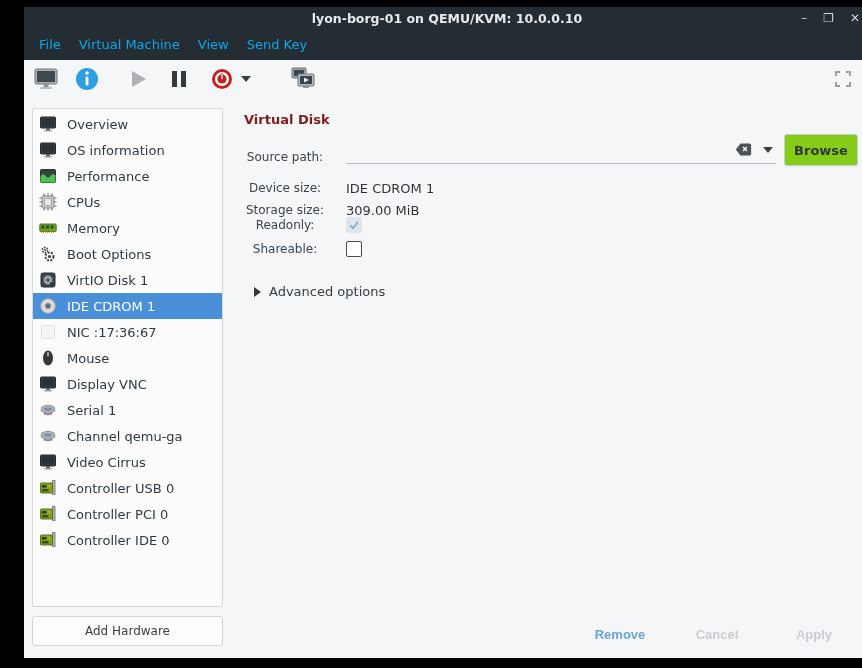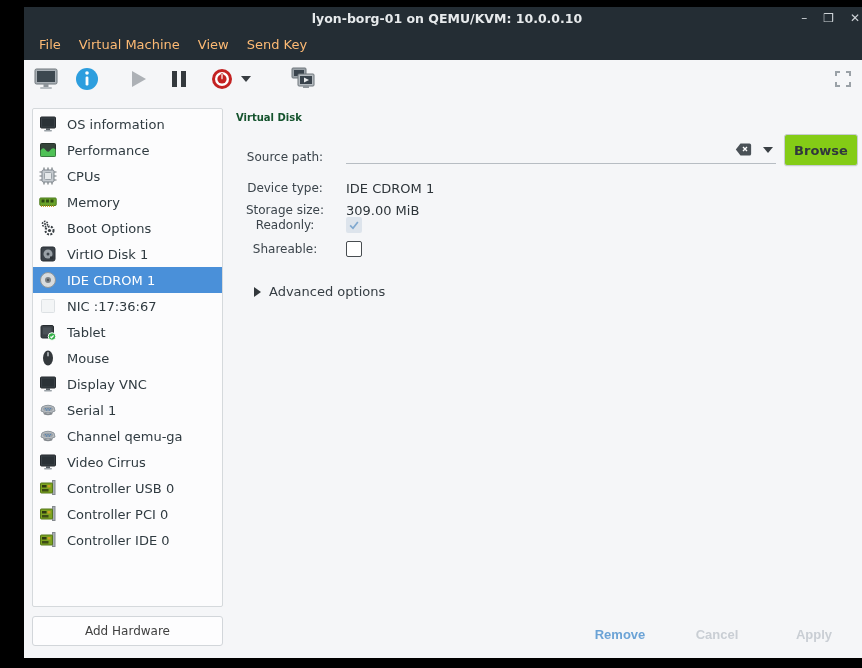--- a/index.html
+++ b/index.html
@@ -5,39 +5,39 @@
   * { margin:0; padding:0; box-sizing:border-box; }
   html,body { width:862px; height:668px; background:#000; font-family:"DejaVu Sans", sans-serif; overflow:hidden; }
   .window { position:absolute; left:8px; top:7px; width:846px; height:651px; background:#f5f6f8;margin-left:16px; }
 
   
   .titlebar { position:absolute; left:0; top:0; width:100%; height:22px; background:#242d34; display:flex; align-items:center; justify-content:center; }
   .title { color:#e7eaec; font-size:12.5px; font-weight:bold; }
   .winctl { position:absolute; right:10px; top:0; height:22px; display:flex; align-items:center; gap:16px; }
   .winctl span { color:#cfd4d8; font-size:12px; line-height:1; cursor:default; }
   .menubar { position:absolute; left:0; top:22px; width:100%; height:31px; background:#242d34; display:flex; align-items:center; padding-left:6px; }
-  .menuitem { color:#fdba74; font-size:13px; padding:6px 9px; }
+  .menuitem { color:#0ea5e9; font-size:13px; padding:6px 9px; }
 
   
   .toolbar { position:absolute; left:0; top:53px; width:100%; height:40px; background:#f5f6f8; }
   .tbtn { position:absolute; top:5px; width:28px; height:28px; display:flex; align-items:center; justify-content:center; }
   .info-underline { position:absolute; left:45px; top:85px; width:36px; height:3px; background:#4a90d9; }
   .caret { width:0; height:0; border-left:5px solid transparent; border-right:5px solid transparent; border-top:6px solid #383d42; }
 
   
   .hwlist { position:absolute; left:8px; top:101px; width:191px; height:499px; background:#fcfcfd; border:1px solid #d5d9dc; border-radius:2px; overflow:hidden; padding-top:2px; }
   .row { height:26px; display:flex; align-items:center; padding-left:6px; gap:10px; }
   .row .lbl { font-size:13px; color:#2f3a40; white-space:nowrap; }
   .row.selected { background:#4a90d9; }
   .row.selected .lbl { color:#ffffff; }
   .row svg { flex:0 0 18px; }
   .addhw { position:absolute; left:8px; top:609px; width:191px; height:30px; background:#fdfdfe; border:1px solid #d2d6da; border-radius:3px; font-size:12px; color:#404040; display:flex; align-items:center; justify-content:center; }
 
   
-  .panel-title { position:absolute; left:212px; top:105px; font-size:10px; font-weight:bold; color:#14532d; }
+  .panel-title { position:absolute; left:220px; top:105px; font-size:13px; font-weight:bold; color:#7f1d1d; }
   .flabel { position:absolute; width:106px; text-align:center; font-size:12px; color:#3b444b; }
   .fvalue { position:absolute; left:322px; font-size:13px; color:#2e353a; }
   .entrywrap { position:absolute; left:322px; top:130px; width:430px; height:27px; border-bottom:1px solid #b7bdc3; }
   .entrytext { position:absolute; left:2px; top:5px; font-size:13px; color:#3d444a; white-space:nowrap; }
   .entryclear { position:absolute; right:24px; top:5px; }
   .entrycaret { position:absolute; right:3px; top:10px; width:0; height:0; border-left:5px solid transparent; border-right:5px solid transparent; border-top:6px solid #3a4045; }
   .browse { position:absolute; left:760px; top:127px; width:74px; height:32px; background:#84cc16; border:1px solid #c7ccd1; border-radius:3px; font-size:13px; font-weight:600; color:#30373d; display:flex; align-items:center; justify-content:center; box-shadow:0 1px 1px rgba(0,0,0,0.04); }
   .cb { position:absolute; left:322px; width:16px; height:16px; border-radius:2px; display:flex; align-items:center; justify-content:center; }
   .cb.checked-disabled { background:#dde4ec; }
   .cb.unchecked { background:#ffffff; border:1.5px solid #474c50; }
@@ -125,20 +125,29 @@
         <path d="M2 6 V2 H6" fill="none" stroke="#9aa1a7" stroke-width="2"></path>
         <path d="M12 2 H16 V6" fill="none" stroke="#9aa1a7" stroke-width="2"></path>
         <path d="M16 12 V16 H12" fill="none" stroke="#9aa1a7" stroke-width="2"></path>
         <path d="M6 16 H2 V12" fill="none" stroke="#9aa1a7" stroke-width="2"></path>
       </svg>
     </div>
   </div>
 
   <div class="hwlist">
 
+    <div class="row">
+      <svg width="18" height="18" viewBox="0 0 18 18">
+          <rect x="1.5" y="2" width="15" height="11" rx="1" fill="#3b4248" stroke="#24292d"></rect>
+          <rect x="3" y="3.5" width="12" height="8" fill="#2b3237"></rect>
+          <rect x="7" y="13" width="4" height="2" fill="#5a6167"></rect>
+          <rect x="5" y="15" width="8" height="1.6" rx="0.8" fill="#9aa1a7"></rect>
+        </svg>
+      <span class="lbl">Overview</span>
+    </div>
 
     <div class="row">
       <svg width="18" height="18" viewBox="0 0 18 18">
           <rect x="1.5" y="2" width="15" height="11" rx="1" fill="#3b4248" stroke="#24292d"></rect>
           <rect x="3" y="3.5" width="12" height="8" fill="#2b3237"></rect>
           <rect x="7" y="13" width="4" height="2" fill="#5a6167"></rect>
           <rect x="5" y="15" width="8" height="1.6" rx="0.8" fill="#9aa1a7"></rect>
         </svg>
       <span class="lbl">OS information</span>
     </div>
@@ -221,29 +230,20 @@
       <span class="lbl">IDE CDROM 1</span>
     </div>
 
     <div class="row">
       <svg width="18" height="18" viewBox="0 0 18 18">
           <rect x="2.5" y="2.5" width="13" height="13" rx="1" fill="#f3f5f6" stroke="#dde1e4"></rect>
         </svg>
       <span class="lbl">NIC :17:36:67</span>
     </div>
 
-    <div class="row">
-      <svg width="18" height="18" viewBox="0 0 18 18">
-          <rect x="2" y="2.5" width="12.5" height="12.5" rx="1.5" fill="#3b4146" stroke="#272c30"></rect>
-          <rect x="4" y="4.5" width="8.5" height="7" fill="#4a5157"></rect>
-          <circle cx="13" cy="13.5" r="3.8" fill="#35b14a" stroke="#ffffff"></circle>
-          <path d="M11.4 13.6 l1.1 1.1 l2.1-2.2" fill="none" stroke="#ffffff" stroke-width="1.3"></path>
-        </svg>
-      <span class="lbl">Tablet</span>
-    </div>
 
     <div class="row">
       <svg width="18" height="18" viewBox="0 0 18 18">
           <ellipse cx="9" cy="9" rx="5" ry="7.5" fill="#33383c"></ellipse>
           <rect x="8.3" y="3" width="1.4" height="4.5" rx="0.7" fill="#c7ccd0"></rect>
         </svg>
       <span class="lbl">Mouse</span>
     </div>
 
 
@@ -350,21 +350,21 @@
         <path d="M5.5 1.5 h9 a1.6 1.6 0 0 1 1.6 1.6 v8.8 a1.6 1.6 0 0 1 -1.6 1.6 h-9 L0.8 7.5 Z" fill="#4a5157"></path>
         <path d="M8 5 l4 4 M12 5 l-4 4" stroke="#ffffff" stroke-width="1.4"></path>
       </svg>
     </span>
     <span class="entrycaret"></span>
   </div>
   <div class="browse">
     <span>Browse</span>
   </div>
 
-  <div class="flabel" style="left:208px; top:174px;">Device type:</div>
+  <div class="flabel" style="left:208px; top:174px;">Device size:</div>
   <div class="fvalue" style="top:174px;">IDE CDROM 1</div>
 
   <div class="flabel" style="left:208px; top:196px;">Storage size:</div>
   <div class="fvalue" style="top:196px;">309.00 MiB</div>
 
   <div class="flabel" style="left:208px; top:211px;">Readonly:</div>
   <div class="cb checked-disabled" style="top:210px;">
     <svg width="12" height="12" viewBox="0 0 14 14">
       <polyline points="2.5,7.5 5.8,10.8 11.5,3.5" fill="none" stroke="#7fa8cf" stroke-width="2"></polyline>
     </svg>

